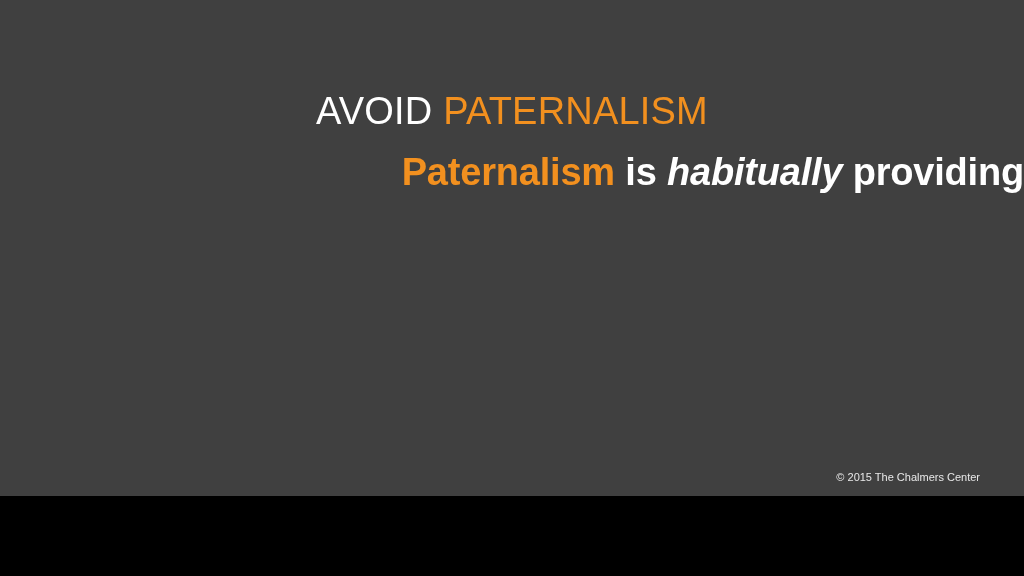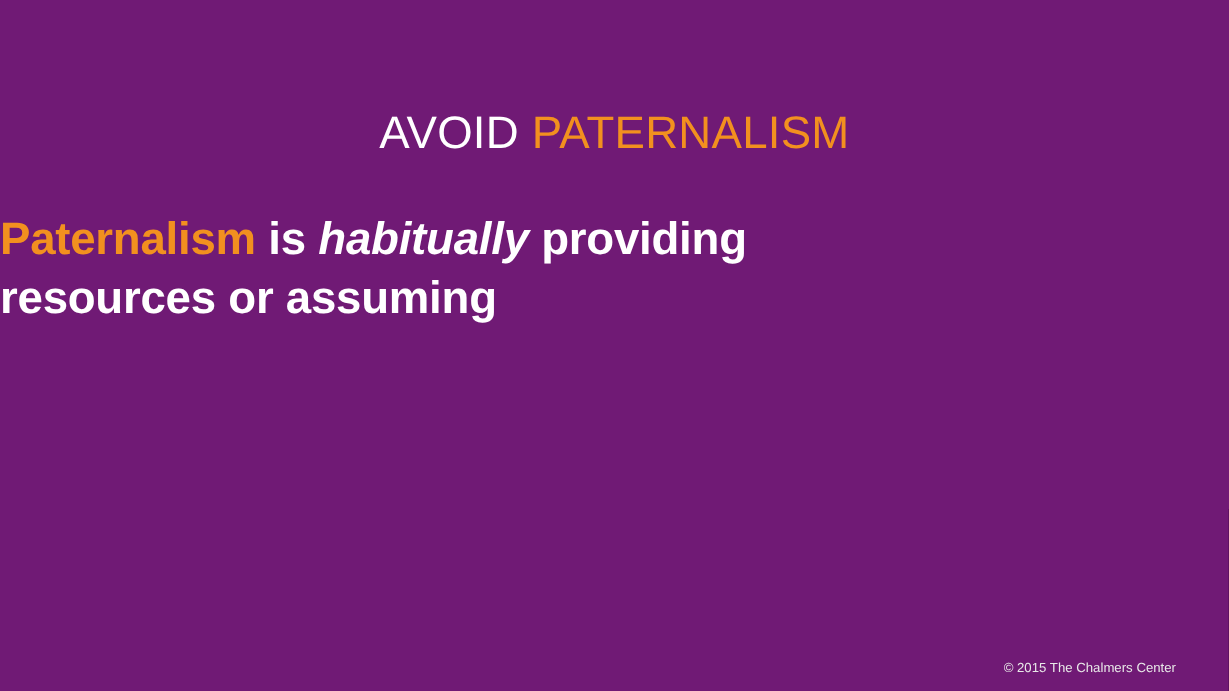--- a/index.html
+++ b/index.html
@@ -12,22 +12,22 @@
     height: 576px;
     overflow: hidden;
     background: #000000;
     font-family: "Liberation Sans", sans-serif;
     -webkit-font-smoothing: antialiased;
   }
 
   .slide {
     position: relative;
     width: 1024px;
-    height: 576px;
-    background: #701a75;
+    height: 496px;
+    background: #404040;
   }
 
   
   .slide-title {
     position: absolute;
     top: 64px;
     left: 0;
     width: 1024px;
     text-align: center;
     font-size: 38px;
@@ -41,24 +41,24 @@
     color: #ffffff;
   }
 
   .title-accent {
     color: #f2901f;
   }
 
   
   .slide-body {
     position: absolute;
-    top: 176px;
+    top: 148px;
     left: 0;
     width: 1024px;
-    text-align: left;
+    text-align: right;
     font-size: 38px;
     font-weight: 700;
     line-height: 49px;
     color: #ffffff;
     letter-spacing: -0.2px;
   }
 
   .body-line {
     display: block;
     white-space: nowrap;
@@ -92,21 +92,20 @@
 <div class="slide">
 
   <h1 class="slide-title">
     <span class="title-white">AVOID </span><span class="title-accent">PATERNALISM</span>
   </h1>
 
   <div class="slide-body">
 
     <span class="body-line"><span class="body-accent">Paternalism</span><span> is </span><span class="body-italic">habitually</span><span> providing</span></span>
 
-    <span class="body-line">resources or assuming</span>
 
 
 
   </div>
 
   <div class="slide-footer">© 2015 The Chalmers Center</div>
 
 </div>
 
 </body></html>

